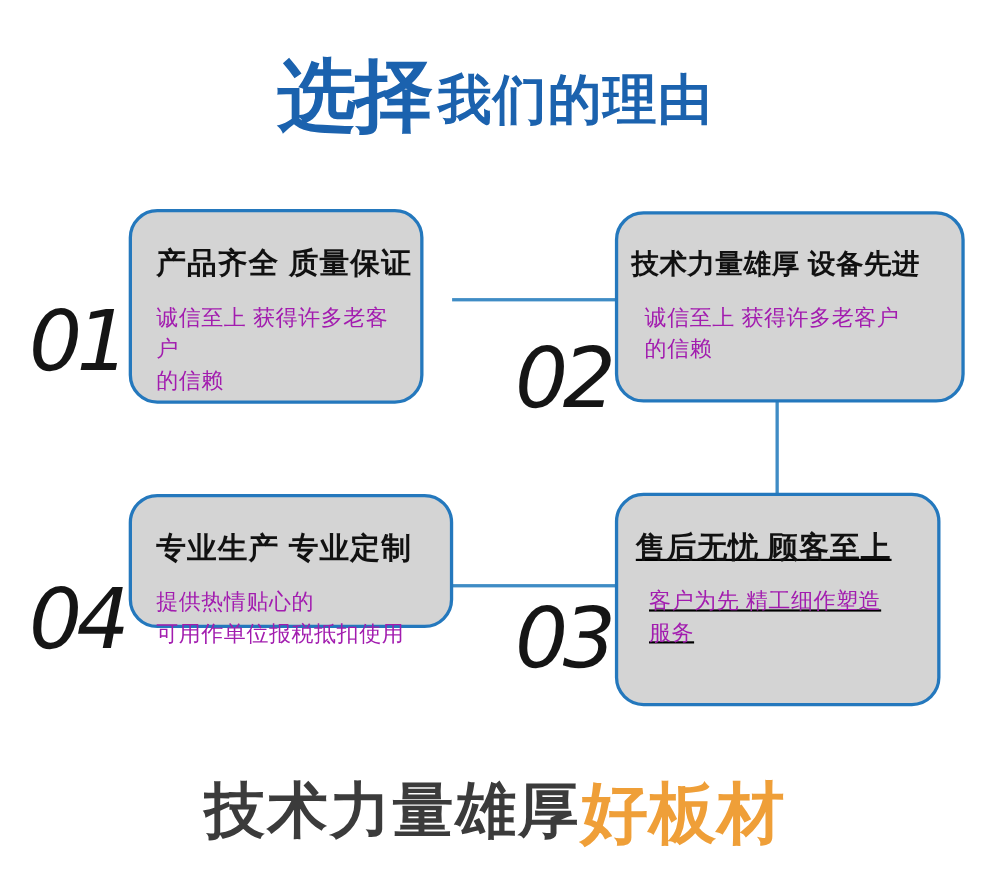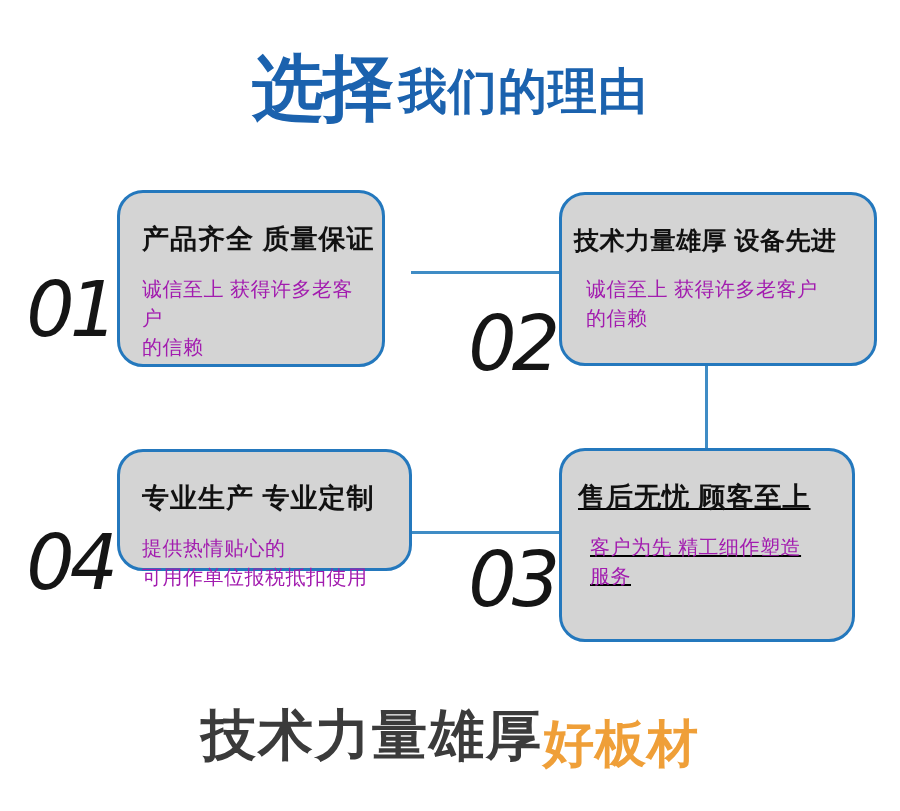--- a/index.html
+++ b/index.html
@@ -66,21 +66,21 @@
   
   .footer-row{
     position:absolute;top:702px;left:0;right:0;
     display:flex;justify-content:center;align-items:flex-end;
   }
   .footer-dark{
     font-size:55px;font-weight:700;color:#3b3b3b;
     line-height:1.2;letter-spacing:2px;
   }
   .footer-accent{
-    font-size:51px;font-weight:900;color:var(--accent-orange);
+    font-size:61px;font-weight:900;color:var(--accent-orange);
     line-height:1.1;letter-spacing:1px;position:relative;top:4px;
   }
 </style>
 </head>
 <body>
 
 <div id="canvas" style="--primary-blue: #1B62AE; --border-blue: #2478BD; --connector-blue: #3F8CC5; --card-gray: #D4D4D4; --accent-orange: #EF9F38;">
 
   <div class="title-row">
     <span class="title-big">选择</span>

